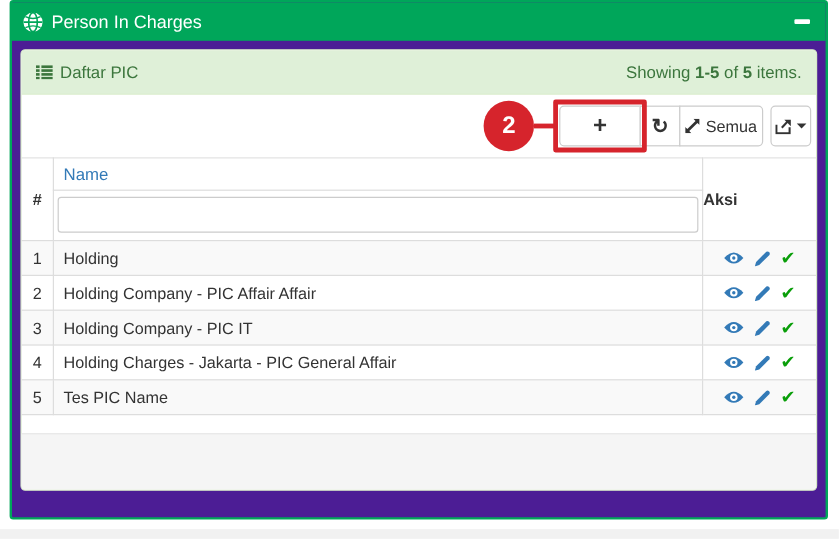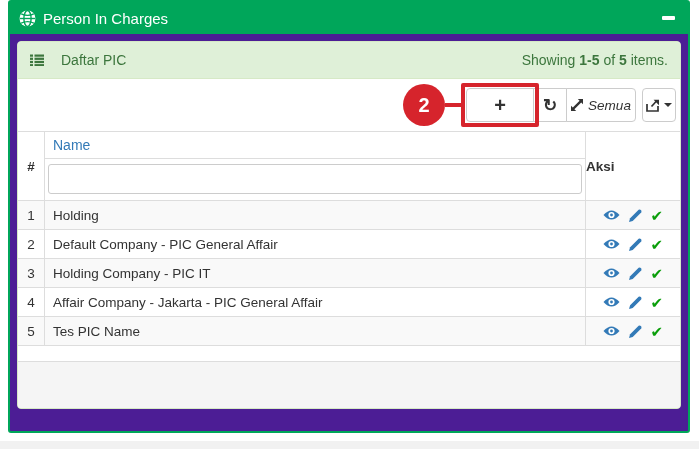--- a/index.html
+++ b/index.html
@@ -40,41 +40,41 @@
     border: 1px solid #d6e9c6; border-radius: 4px; background: #fff;
   }
   .panel-heading {
     background: #dff0d8; color: #3c763d;
     border-bottom: 1px solid #d6e9c6;
     border-radius: 3px 3px 0 0;
     padding: 10px 12px;
     display: flex; align-items: center; justify-content: space-between;
     font-size: 14px;
   }
-  .heading-left { display: flex; align-items: center; gap: 17px; }
+  .heading-left { display: flex; align-items: center; gap: 6px; }
   .summary { font-size: 14px; }
   .summary b { font-weight: bold; }
 
   
   .toolbar {
     height: 52px; position: relative;
     display: flex; align-items: center; justify-content: flex-end;
     padding-right: 4px;
   }
   .btn {
     height: 34px; background: #fff; border: 1px solid #ccc; color: #333;
     display: inline-flex; align-items: center; justify-content: center;
     font-size: 13.5px; cursor: pointer; position: relative;
   }
   .btn-group { display: inline-flex; }
   .btn-group .btn + .btn-wrap .btn, .btn-group .btn + .btn { margin-left: -1px; }
   .btn.single { border-radius: 4px; margin-left: 6px; }
   .btn-plus { width: 68px; font-size: 20px; font-weight: bold; border-radius: 4px 0 0 4px; }
   .btn-refresh { width: 34px; font-size: 17px; font-weight: bold; margin-left: -1px; }
-  .btn-semua { width: 70px; gap: 5px; margin-left: -1px; border-radius: 0 4px 4px 0; font-style: italic; }
+  .btn-semua { width: 70px; gap: 5px; margin-left: -1px; border-radius: 0 4px 4px 0; }
   .btn-export { width: 34px; gap: 4px; }
   .caret {
     width: 0; height: 0; display: inline-block;
     border-left: 4px solid transparent; border-right: 4px solid transparent;
     border-top: 4px solid #333;
   }
   .plus-wrap { position: relative; display: inline-block; }
 
   
   .red-rect {
@@ -248,21 +248,21 @@
           <svg width="13" height="13" viewBox="0 0 13 13">
             <path d="M0,13 L1.1,9.3 L9.6,0.8 A1.9 1.9 0 0 1 12.2,3.4 L3.7,11.9 Z" fill="#337ab7"></path>
           </svg>
         </span>
       </span>
       <span class="act chk">✔</span>
     </td>
   </tr>
               <tr>
     <td class="c-idx">2</td>
-    <td class="c-name">Default Company - PIC General Affair</td>
+    <td class="c-name">Holding Company - PIC Affair Affair</td>
     <td class="c-act">
       <span class="act">
         <span style="display:inline-flex;">
           <svg width="17" height="12" viewBox="0 0 17 12">
             <path d="M0.5,6 Q8.5,-3.2 16.5,6 Q8.5,15.2 0.5,6 Z" fill="#337ab7"></path>
             <circle cx="8.5" cy="6" r="3.1" fill="#ffffff"></circle>
             <circle cx="8.5" cy="6" r="1.4" fill="#337ab7"></circle>
           </svg>
         </span>
       </span>
@@ -294,21 +294,21 @@
           <svg width="13" height="13" viewBox="0 0 13 13">
             <path d="M0,13 L1.1,9.3 L9.6,0.8 A1.9 1.9 0 0 1 12.2,3.4 L3.7,11.9 Z" fill="#337ab7"></path>
           </svg>
         </span>
       </span>
       <span class="act chk">✔</span>
     </td>
   </tr>
               <tr>
     <td class="c-idx">4</td>
-    <td class="c-name">Affair Company - Jakarta - PIC General Affair</td>
+    <td class="c-name">Holding Charges - Jakarta - PIC General Affair</td>
     <td class="c-act">
       <span class="act">
         <span style="display:inline-flex;">
           <svg width="17" height="12" viewBox="0 0 17 12">
             <path d="M0.5,6 Q8.5,-3.2 16.5,6 Q8.5,15.2 0.5,6 Z" fill="#337ab7"></path>
             <circle cx="8.5" cy="6" r="3.1" fill="#ffffff"></circle>
             <circle cx="8.5" cy="6" r="1.4" fill="#337ab7"></circle>
           </svg>
         </span>
       </span>

